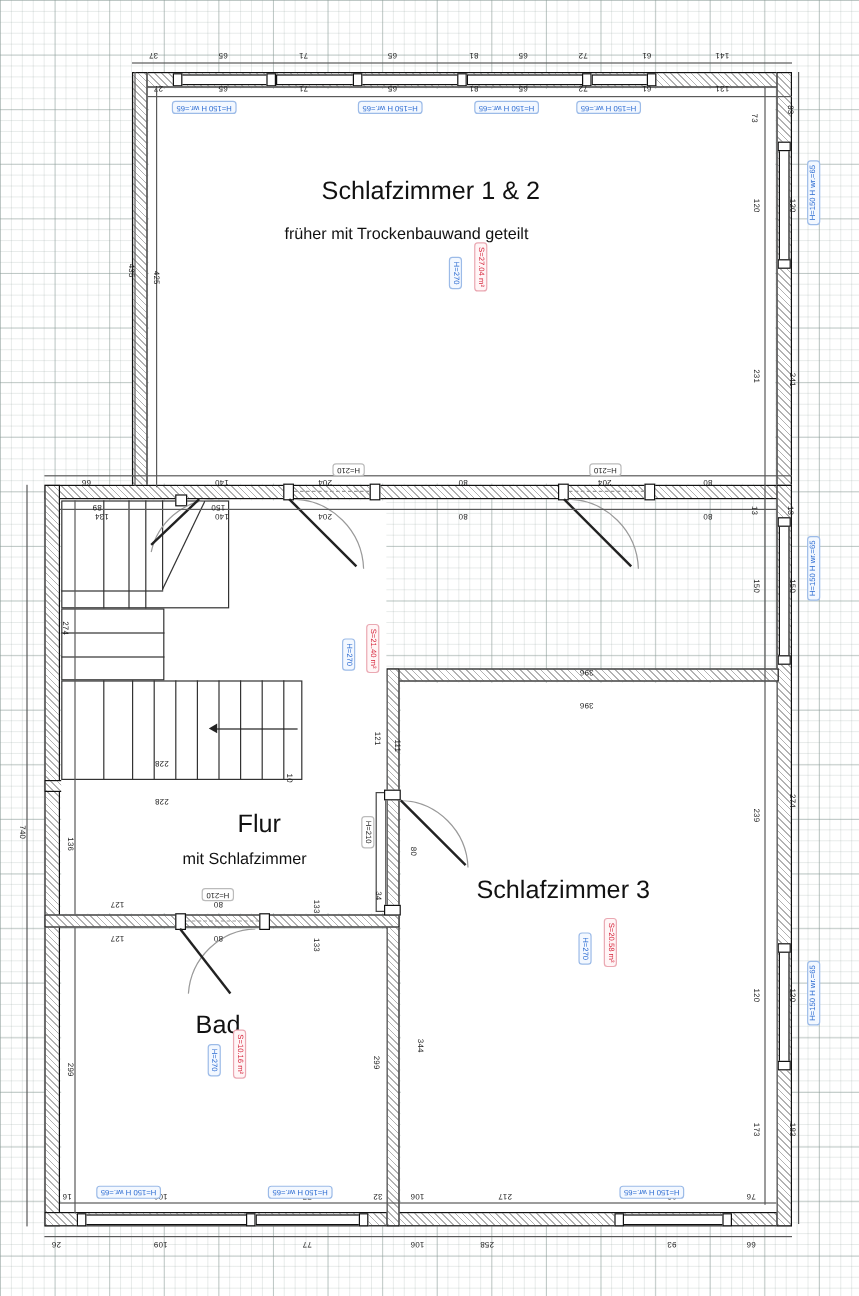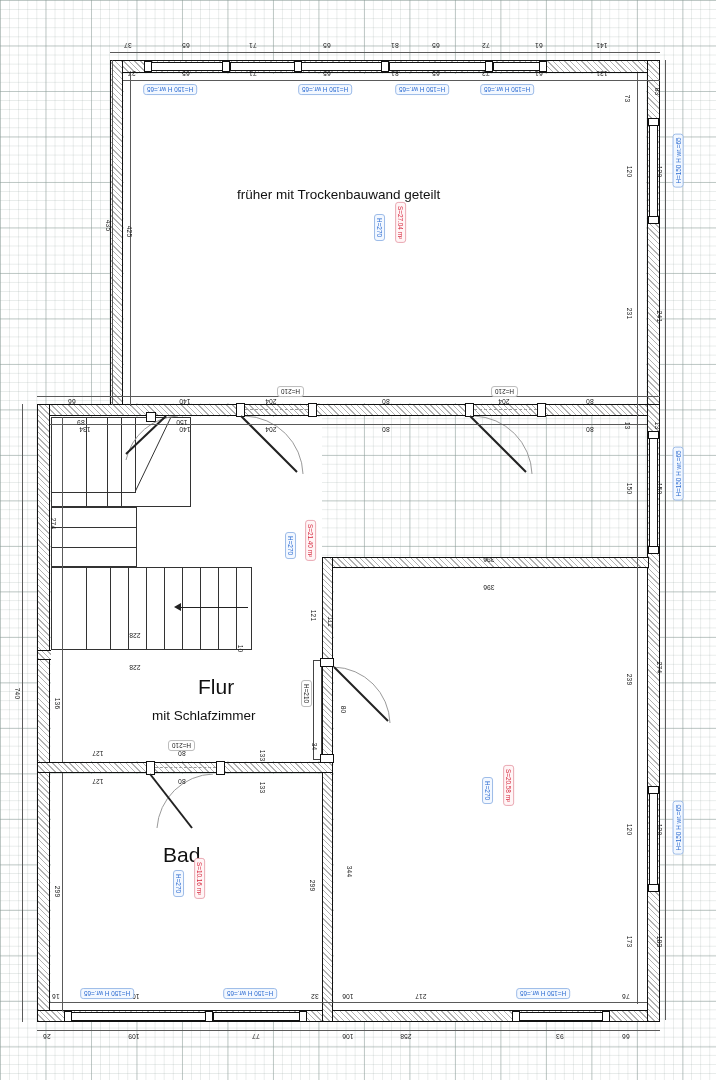--- a/index.html
+++ b/index.html
@@ -342,28 +342,30 @@
   <div class="dimtext" style="left:252px;top:1033px;">77</div>
   <div class="dimtext" style="left:342px;top:1033px;">106</div>
   <div class="dimtext" style="left:400px;top:1033px;">258</div>
   <div class="dimtext" style="left:556px;top:1033px;">93</div>
   <div class="dimtext" style="left:622px;top:1033px;">66</div>
 
   <div class="tag blue" style="left:80px;top:988px;">H=150  H wr.=65</div>
   <div class="tag blue" style="left:223px;top:988px;">H=150  H wr.=65</div>
   <div class="tag blue" style="left:516px;top:988px;">H=150  H wr.=65</div>
 
+  <div class="room-name" style="left:268px;top:148px;">Schlafzimmer 1 &amp; 2</div>
   <div class="room-sub" style="left:237px;top:187px;">früher mit Trockenbauwand geteilt</div>
   <div class="tag blue rot90" style="left:366px;top:222px;">H=270</div>
   <div class="tag red rot90" style="left:380px;top:217px;">S=27.04 m²</div>
 
   <div class="room-name" style="left:198px;top:675px;">Flur</div>
   <div class="room-sub" style="left:152px;top:708px;">mit Schlafzimmer</div>
   <div class="tag blue rot90" style="left:277px;top:540px;">H=270</div>
   <div class="tag red rot90" style="left:290px;top:535px;">S=21.40 m²</div>
 
+  <div class="room-name" style="left:397px;top:730px;">Schlafzimmer 3</div>
   <div class="tag blue rot90" style="left:474px;top:785px;">H=270</div>
   <div class="tag red rot90" style="left:488px;top:780px;">S=20.58 m²</div>
 
   <div class="room-name" style="left:163px;top:843px;">Bad</div>
   <div class="tag blue rot90" style="left:165px;top:878px;">H=270</div>
   <div class="tag red rot90" style="left:179px;top:873px;">S=10.16 m²</div>
 </div>
 
 </body></html>

